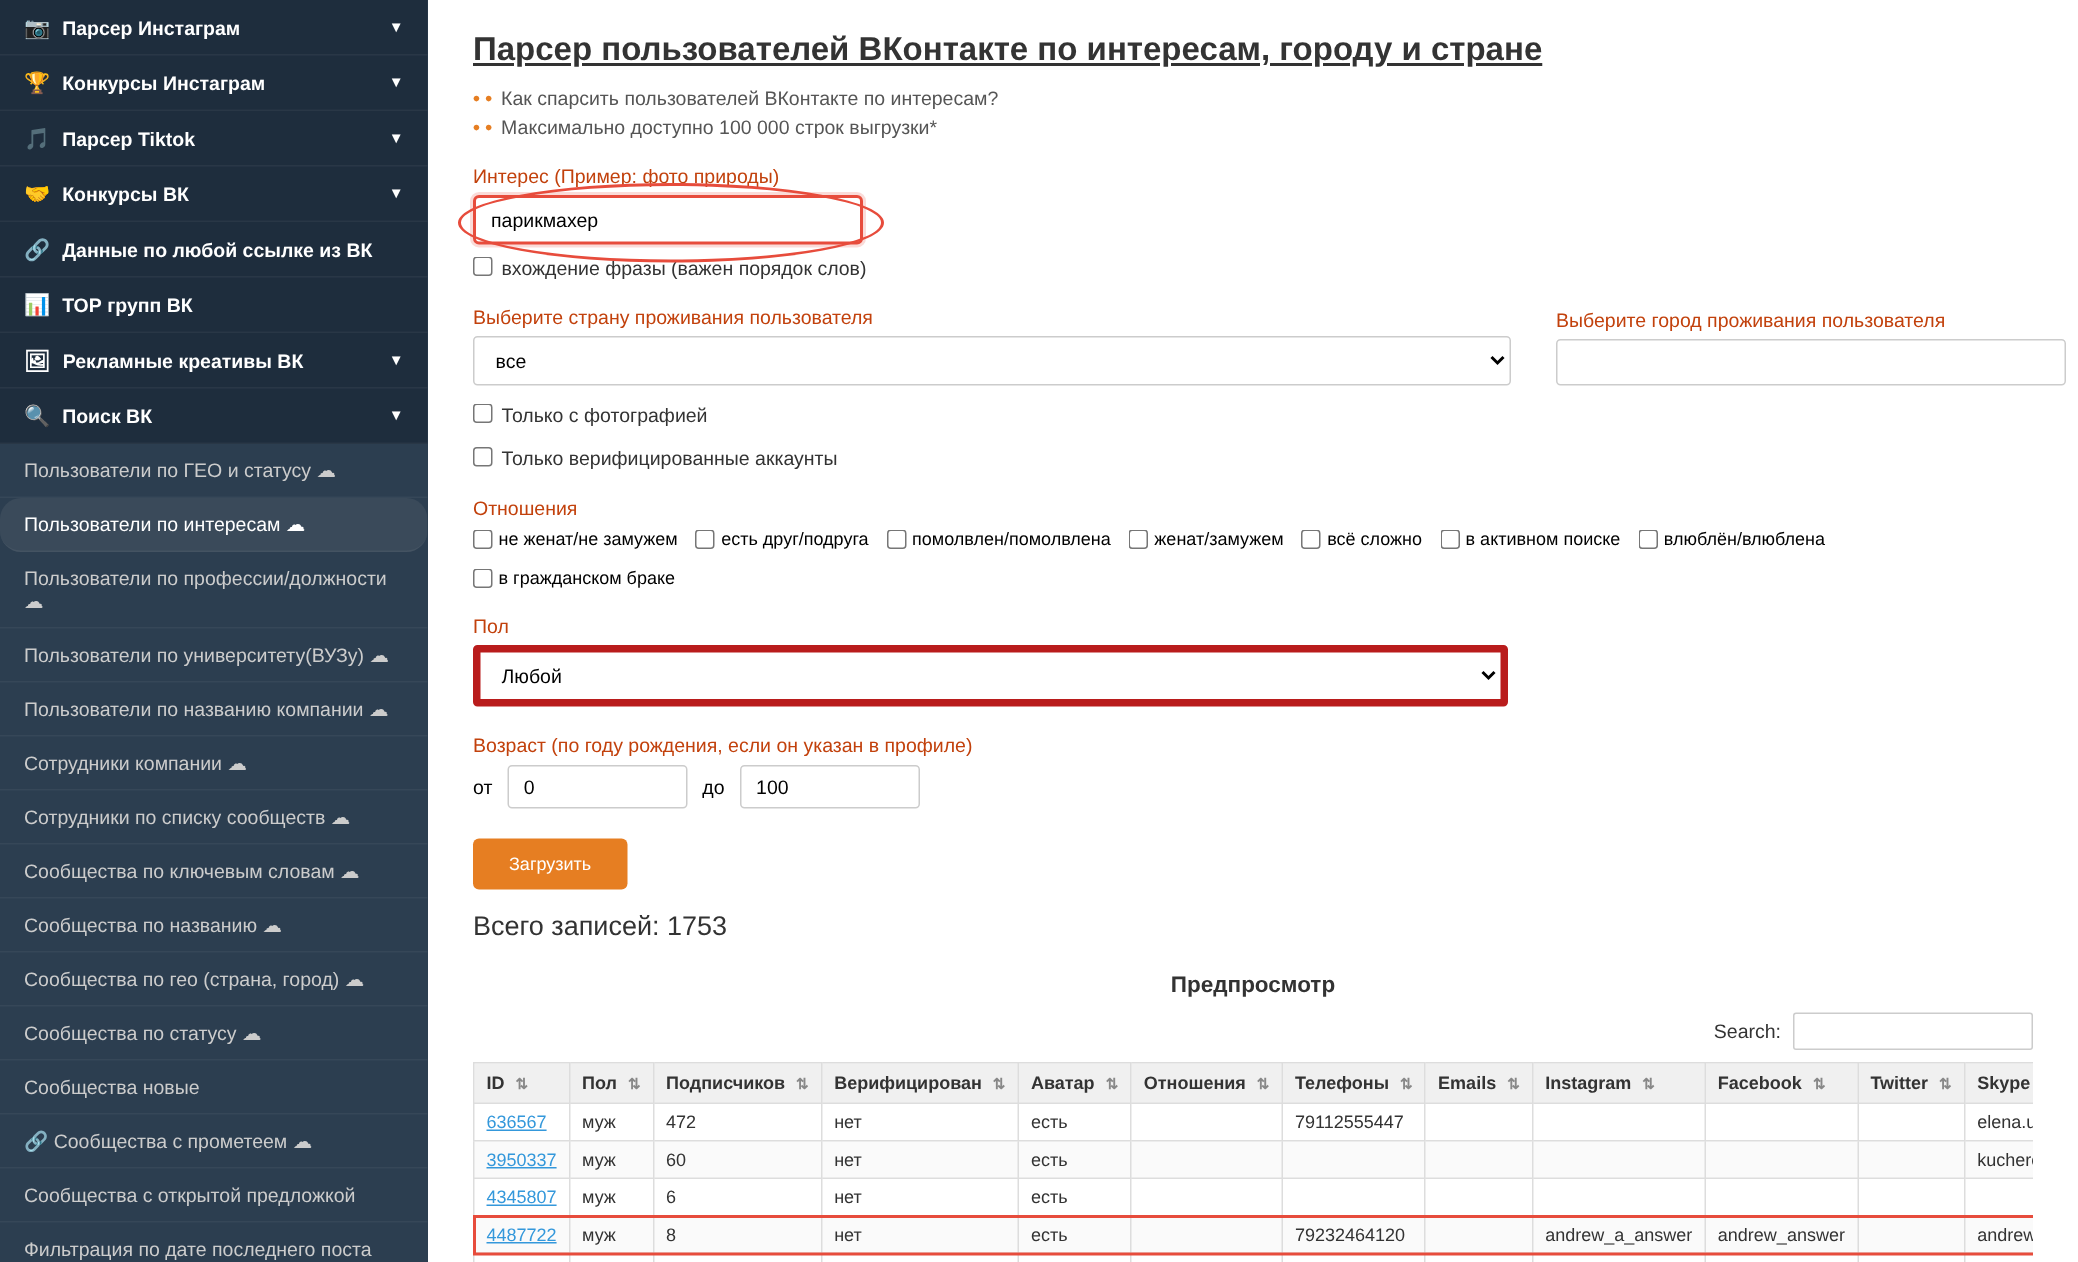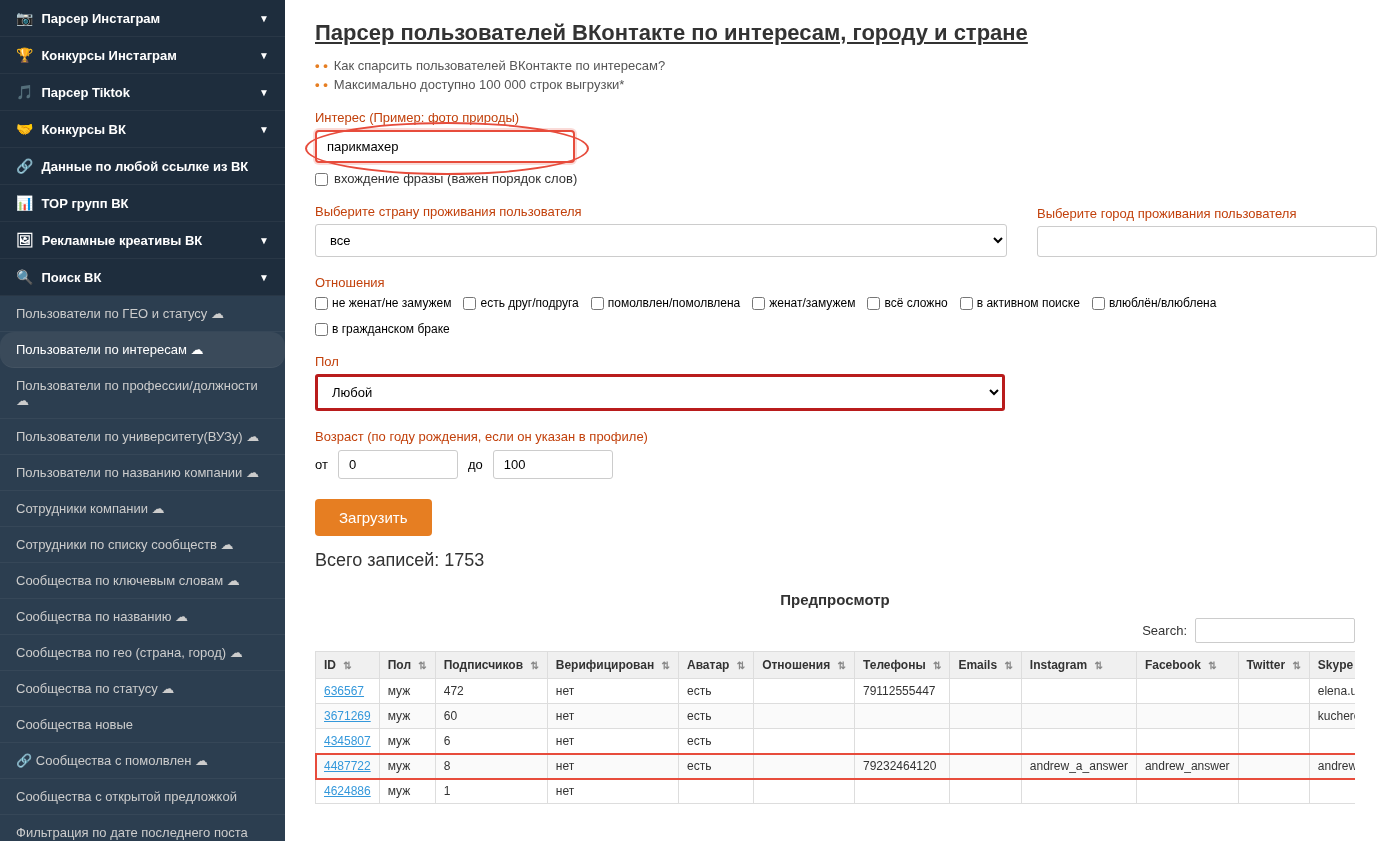--- a/index.html
+++ b/index.html
@@ -54,21 +54,21 @@
       border-radius: 4px;
       padding: 7px 10px;
       width: 260px;
       font-size: 13px;
       outline: none;
       box-shadow: 0 0 0 2px rgba(231,76,60,0.2);
     }
 
     .checkbox-row {
       display: flex;
-      align-items: flex-end;
+      align-items: flex-start;
       gap: 6px;
       margin-top: 8px;
       font-size: 13px;
       color: #333;
     }
 
     .select-country {
       width: 692px;
       padding: 7px 10px;
       font-size: 13px;
@@ -99,40 +99,40 @@
       gap: 12px;
       align-items: center;
       margin-top: 6px;
     }
     .rel-item { display: flex; align-items: center; gap: 4px; font-size: 12px; }
 
     .select-gender {
       width: 690px;
       padding: 7px 10px;
       font-size: 13px;
-      border: 3px solid #b91c1c;
+      border: 5px solid #b91c1c;
       border-radius: 3px;
       background: #fff;
     }
 
     .age-row { display: flex; align-items: center; gap: 10px; margin-top: 6px; }
     .age-input {
       width: 120px;
       padding: 6px 10px;
       border: 1px solid #ccc;
       border-radius: 3px;
       font-size: 13px;
     }
 
     .btn-load {
       background: #e67e22;
       color: #fff;
       border: none;
       padding: 10px 24px;
-      font-size: 15px;
+      font-size: 12px;
       border-radius: 4px;
       cursor: pointer;
       margin-top: 20px;
     }
 
     .total-records { font-size: 18px; color: #333; margin-top: 14px; }
 
     .preview-title { font-size: 15px; font-weight: bold; color: #333; margin-top: 20px; margin-bottom: 10px; text-align: center; }
 
     .search-bar {
@@ -274,21 +274,21 @@
   <div class="sidebar-item">
     <span>Сообщества по гео (страна, город) ☁</span>
   </div>
   <div class="sidebar-item">
     <span>Сообщества по статусу ☁</span>
   </div>
   <div class="sidebar-item">
     <span>Сообщества новые</span>
   </div>
   <div class="sidebar-item">
-    <span>🔗 Сообщества с помолвлен ☁</span>
+    <span>🔗 Сообщества с прометеем ☁</span>
   </div>
   <div class="sidebar-item">
     <span>Сообщества с открытой предложкой</span>
   </div>
   <div class="sidebar-item">
     <span>Фильтрация по дате последнего поста</span>
   </div>
 
 </nav>
 
@@ -328,20 +328,30 @@
         <option>Беларусь</option>
       </select>
     </div>
     <div>
       <div class="label">Выберите город проживания пользователя</div>
       <input type="text" class="input-city" value="" style="">
     </div>
   </div>
 
   
+  <div class="section checkbox-options">
+    <div class="checkbox-row">
+      <input type="checkbox" style="">
+      <span>Только с фотографией</span>
+    </div>
+    <div class="checkbox-row">
+      <input type="checkbox" style="">
+      <span>Только верифицированные аккаунты</span>
+    </div>
+  </div>
 
   
   <div class="section">
     <div class="label">Отношения</div>
     <div class="relations-row">
       <div class="rel-item">
         <input type="checkbox" style="">
         <span>не женат/не замужем</span>
       </div>
       <div class="rel-item">
@@ -439,21 +449,21 @@
             <td>есть</td>
             <td></td>
             <td>79112555447</td>
             <td></td>
             <td></td>
             <td></td>
             <td></td>
             <td>elena.uea</td>
           </tr>
           <tr>
-            <td><a href="#" class="link-cell">3671269</a></td>
+            <td><a href="#" class="link-cell">3950337</a></td>
             <td>муж</td>
             <td>60</td>
             <td>нет</td>
             <td>есть</td>
             <td></td>
             <td></td>
             <td></td>
             <td></td>
             <td></td>
             <td></td>

